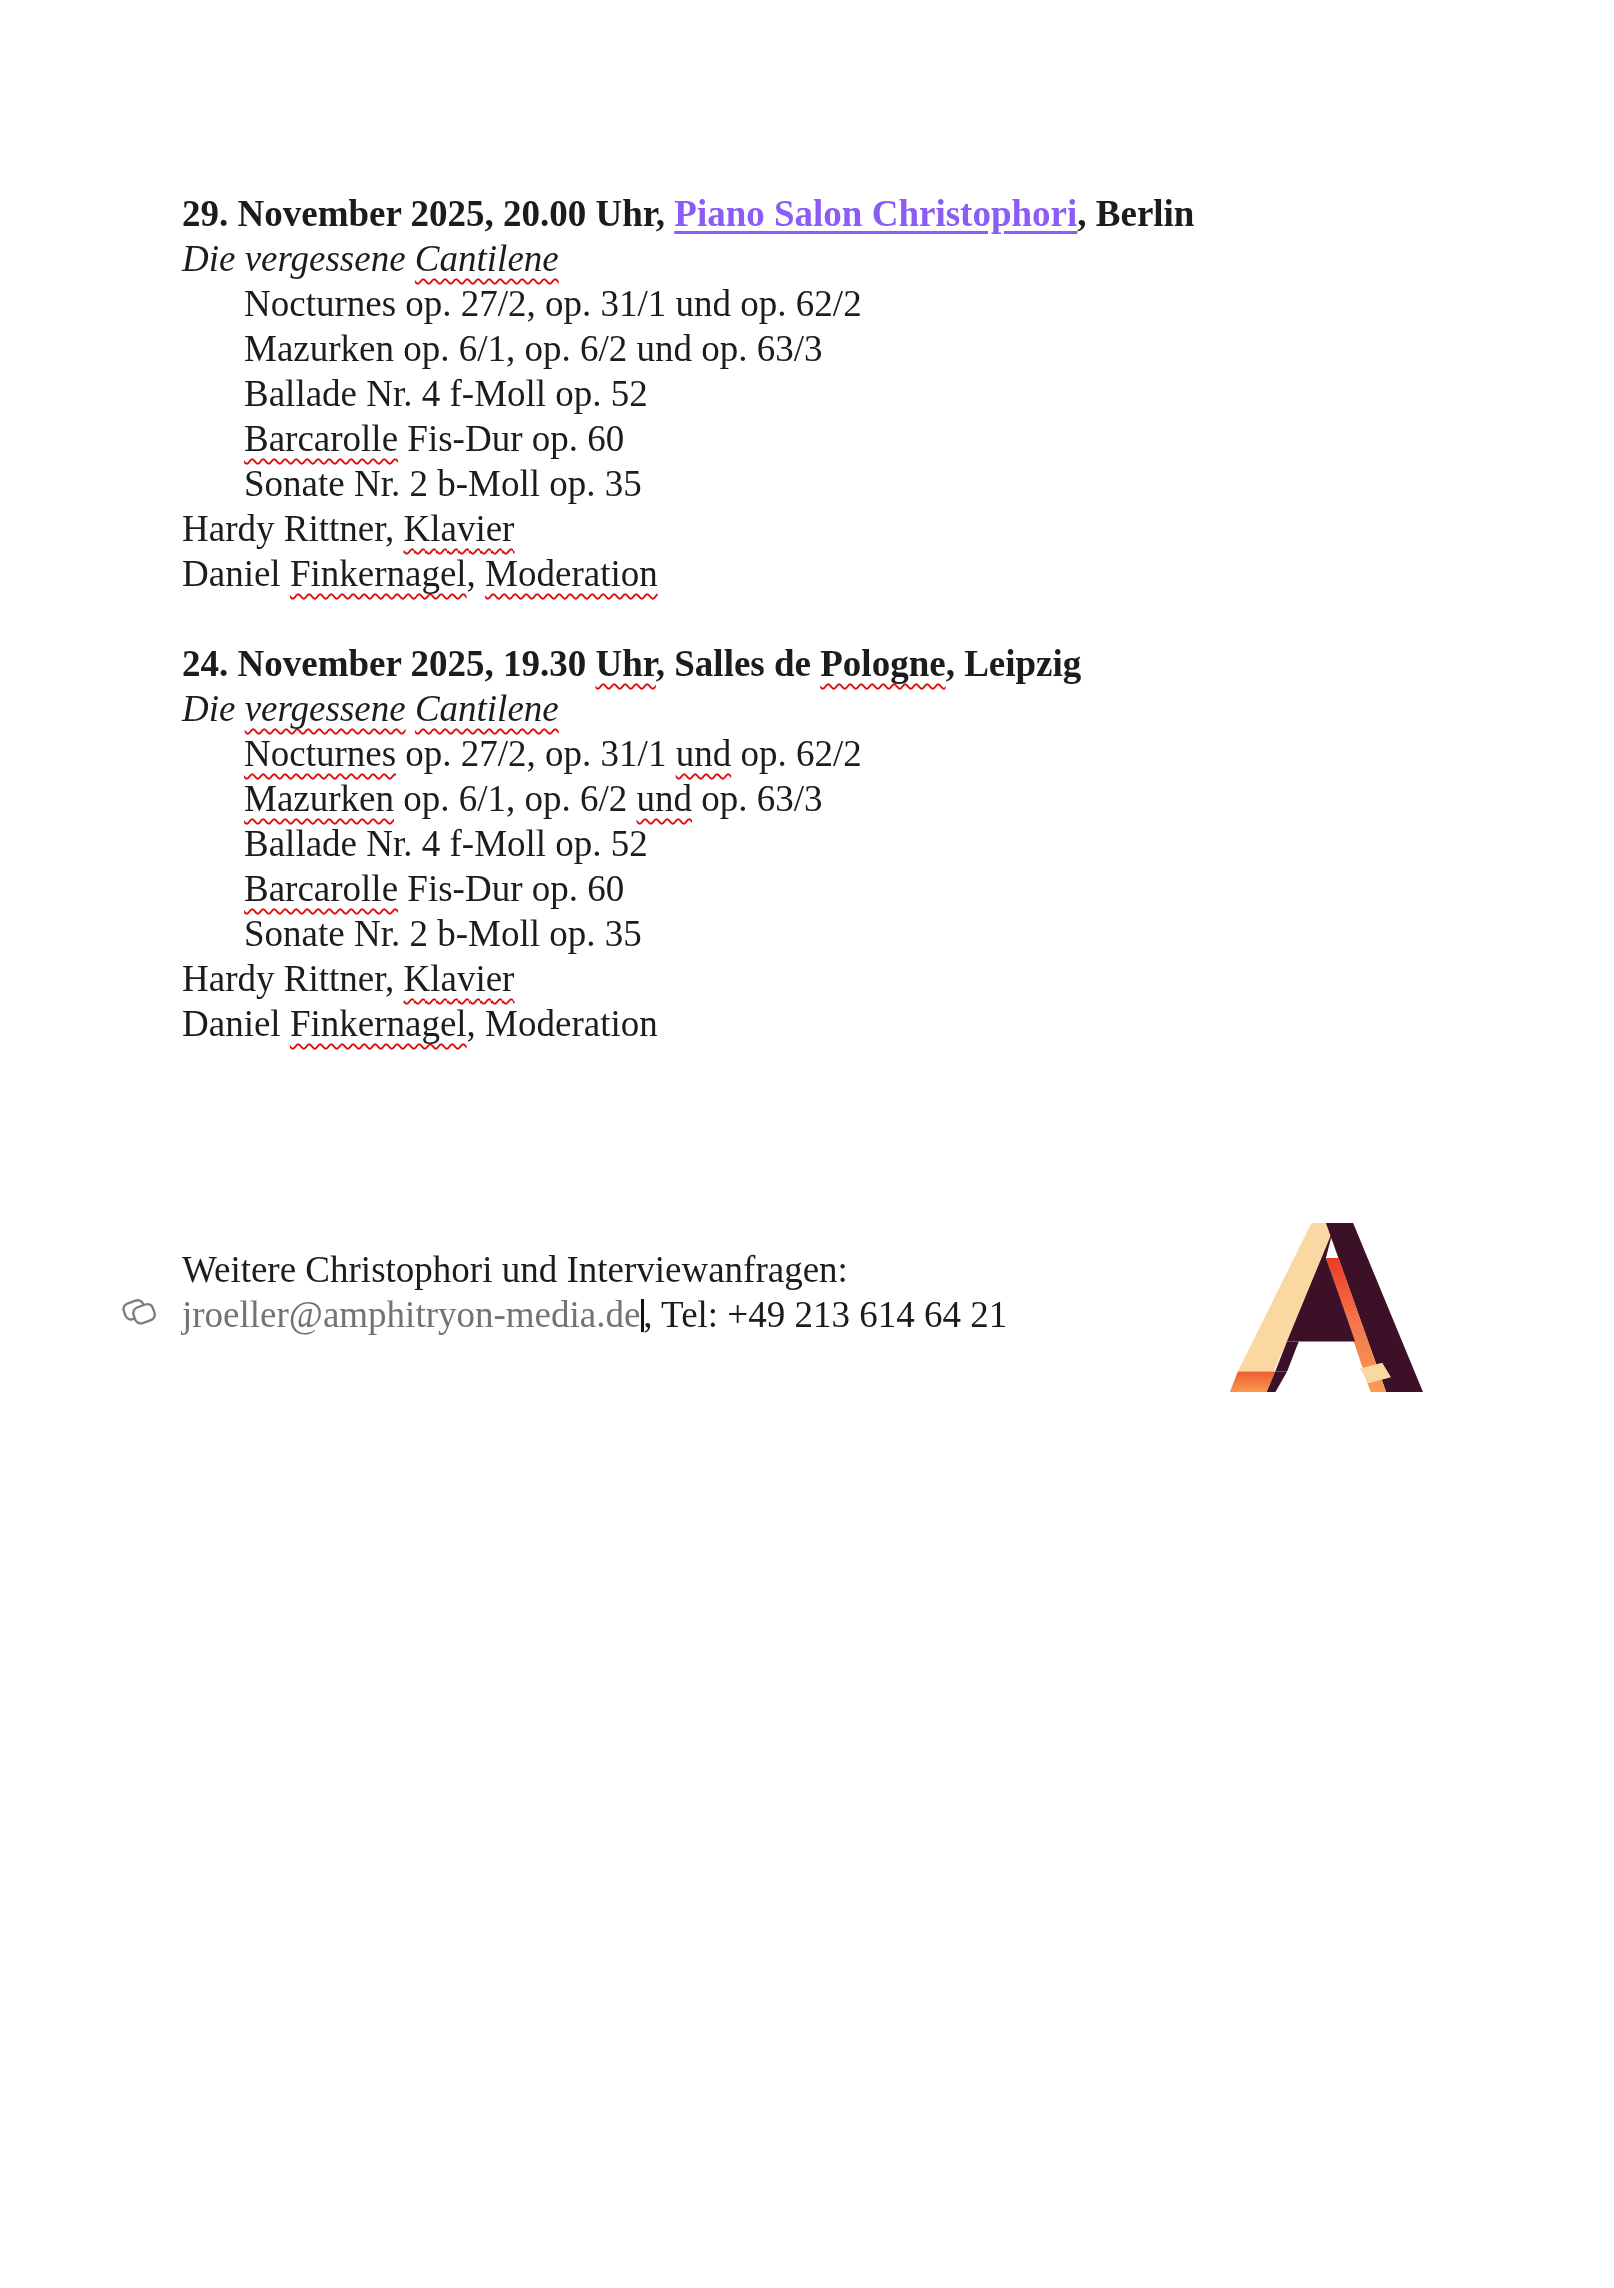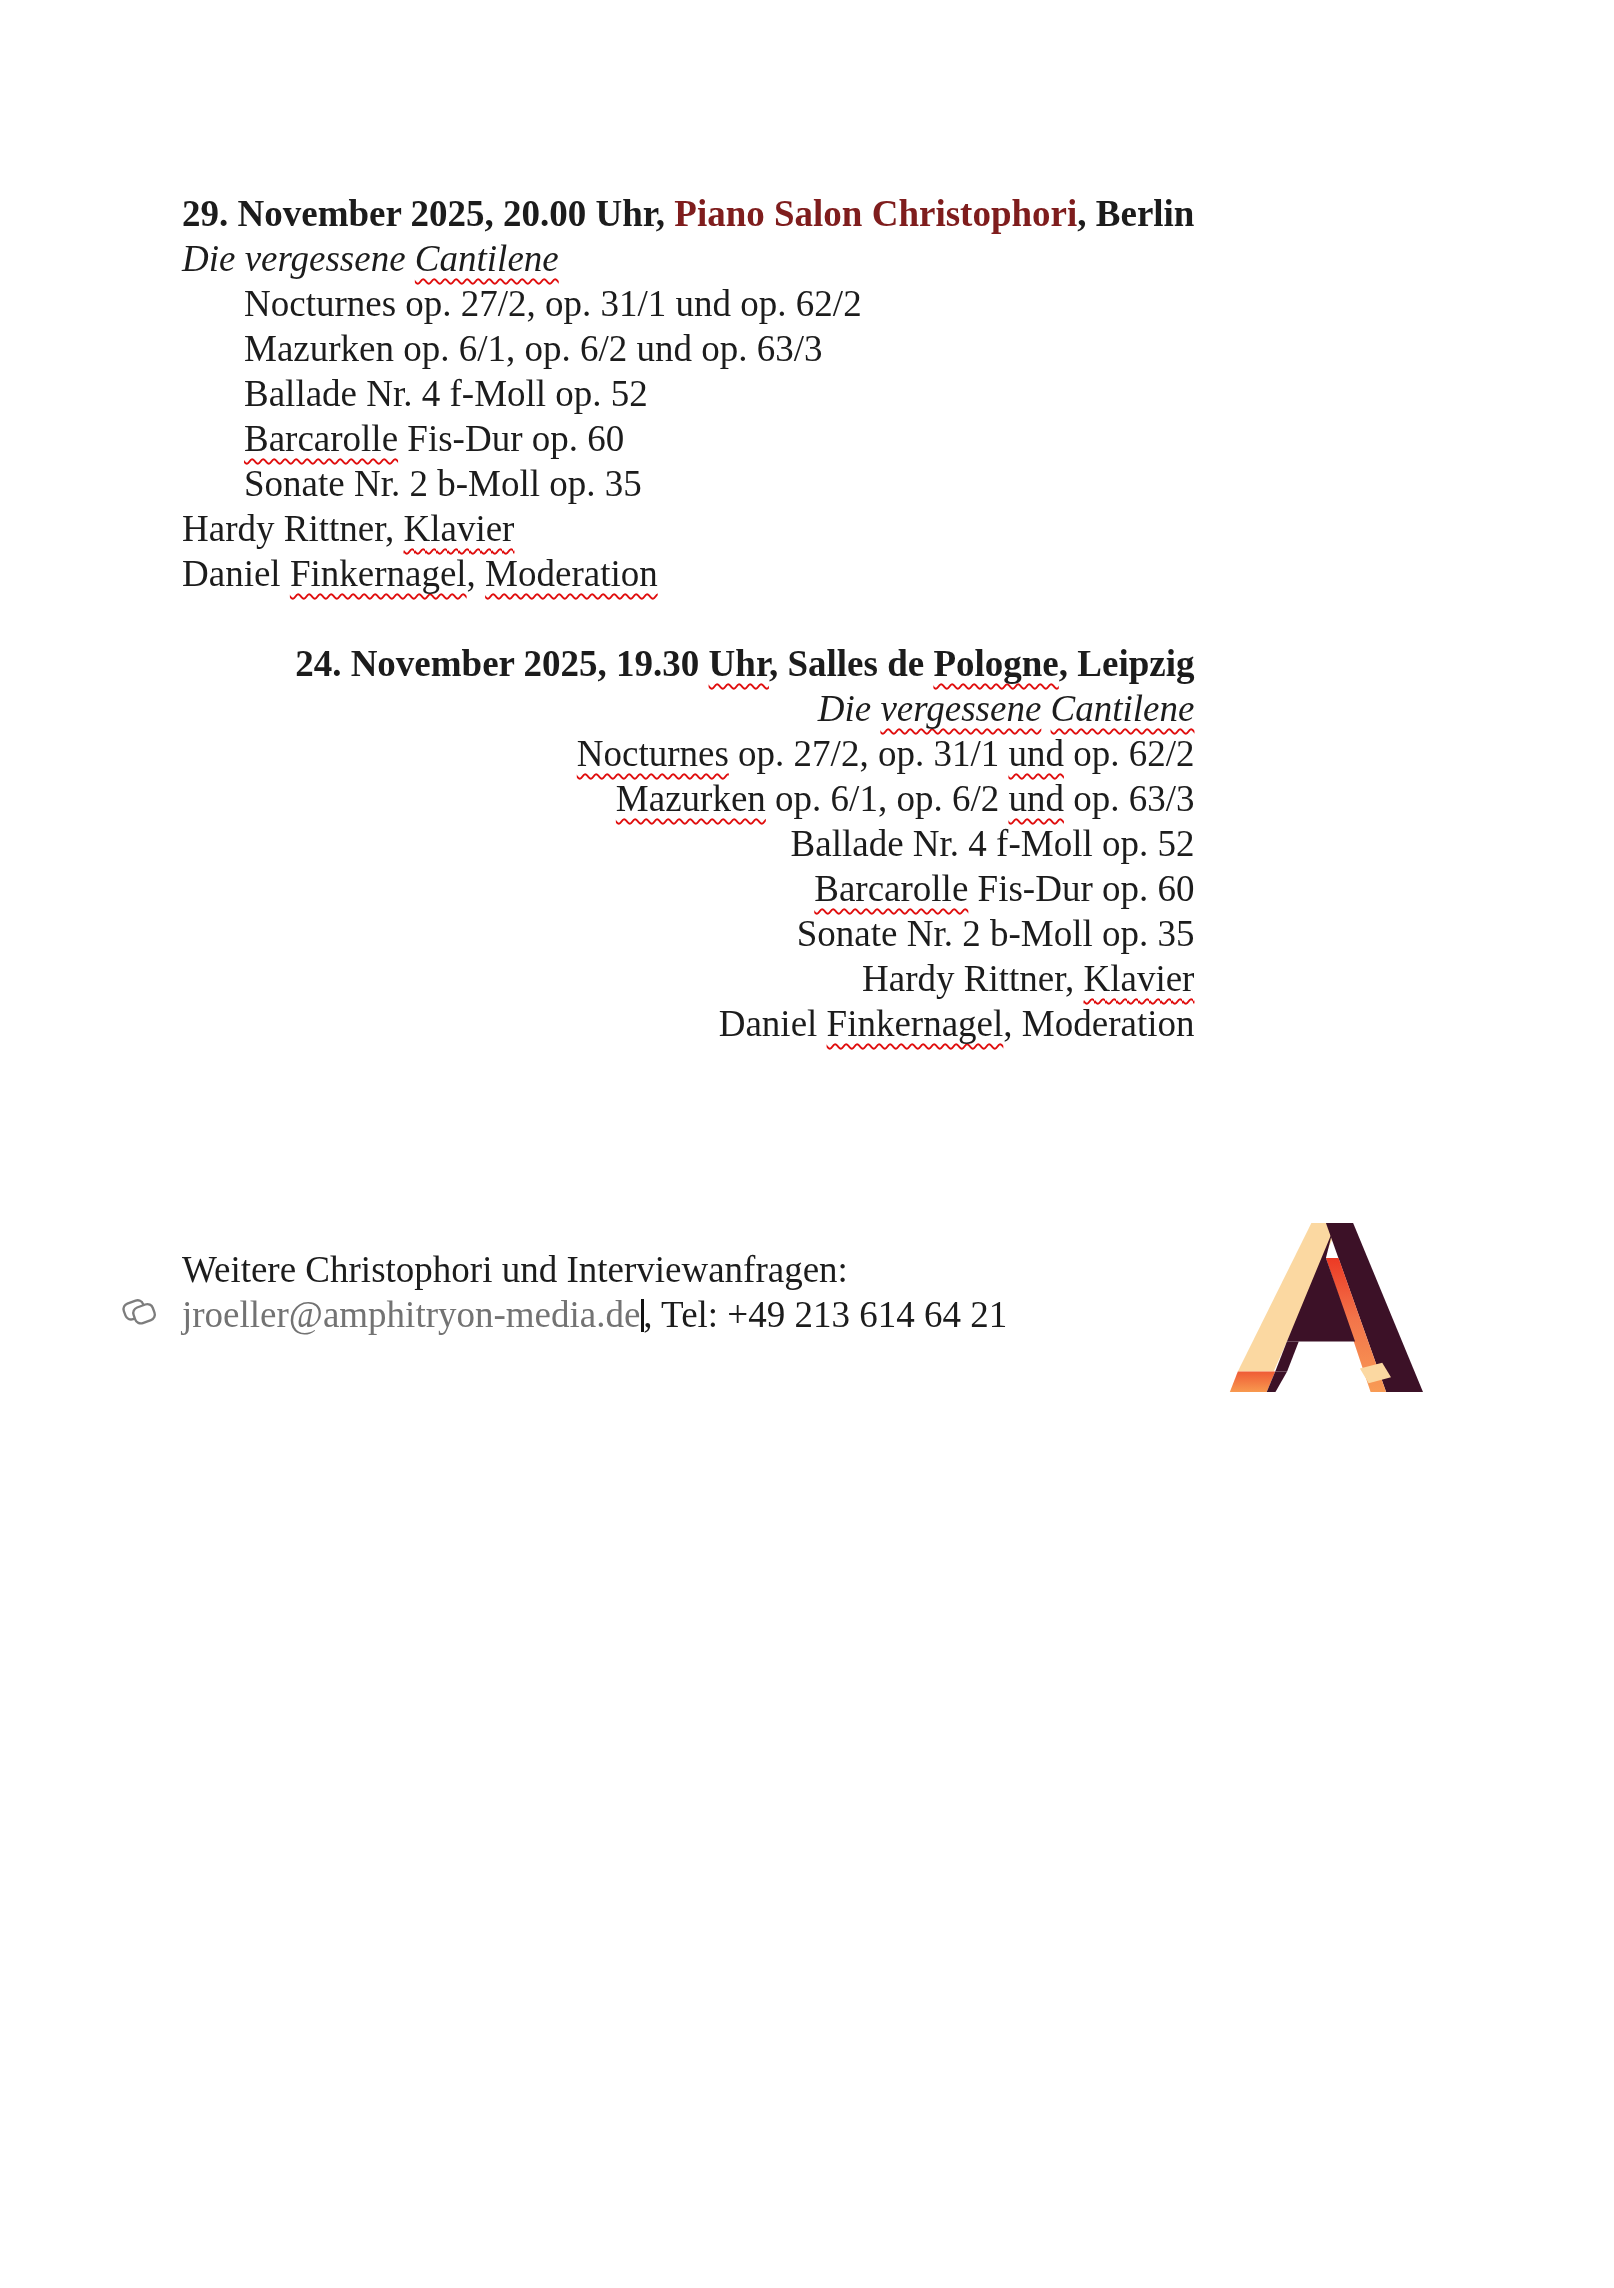--- a/index.html
+++ b/index.html
@@ -4,32 +4,33 @@
 <style>
   * { margin:0; padding:0; box-sizing:border-box; }
   html,body { width:1615px; height:2288px; background:#ffffff; }
   body { position:relative; font-family:"Liberation Serif","DejaVu Serif",serif; color:#1c1c1c; }
 
   .content { position:absolute; left:182px; top:191px; }
   .line { font-size:37px; line-height:45px; white-space:pre; color:#1c1c1c; }
   .indent { padding-left:62px; }
   .heading { font-weight:bold; }
   .subtitle { font-style:italic; }
-  .event-block-2 { margin-top:45px;text-align:right; }
+  .event-block-2 { margin-top:45px; }
 
   .sq {
     text-decoration-line:underline;
     text-decoration-style:wavy;
     text-decoration-color:#e00d0d;
     text-decoration-thickness:2.3px;
     text-underline-offset:6.8px;
     text-decoration-skip-ink:none;
   }
   .lnk {
-    color:#7f1d1d;
+    color:#8b5cf6;
+    text-decoration:underline;
     text-decoration-thickness:2.5px;
     text-underline-offset:4.9px;
     cursor:pointer;
   }
   .email { color:#737373; text-decoration:none; cursor:pointer; }
 
   .contact { position:absolute; left:182px; top:1247px; }
 
   .caret {
     display:inline-block; width:2.9px; height:33px;

